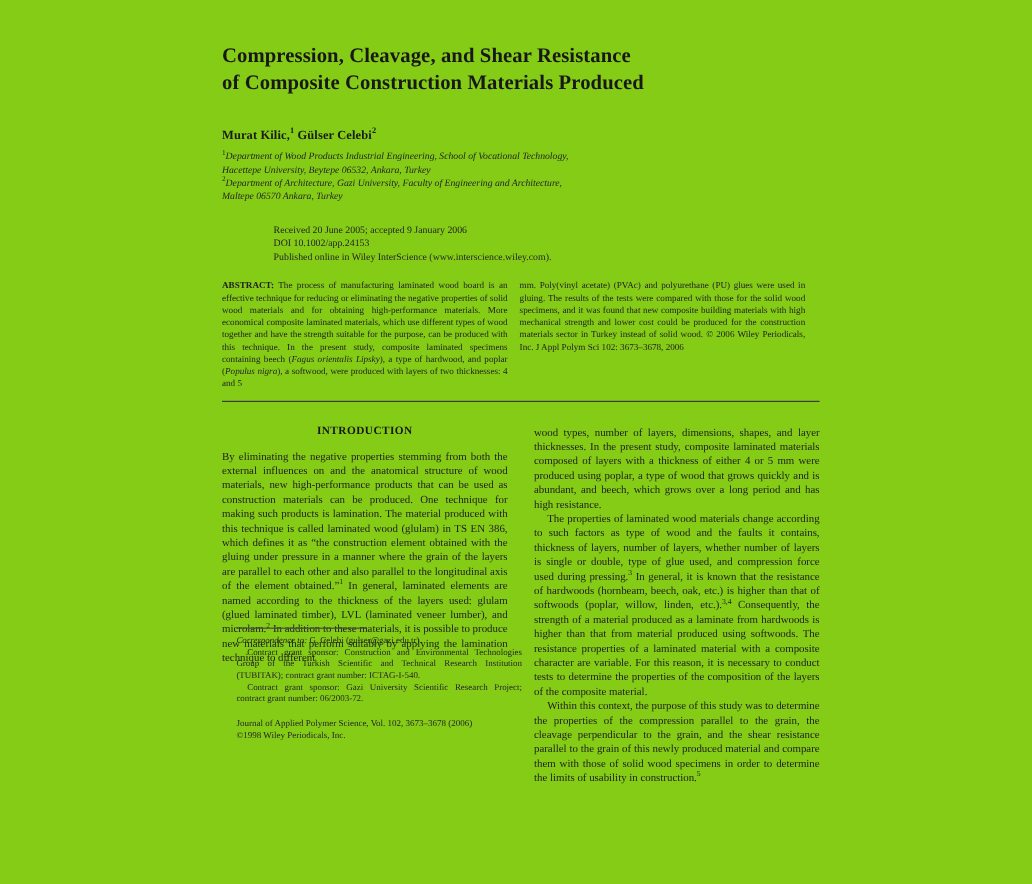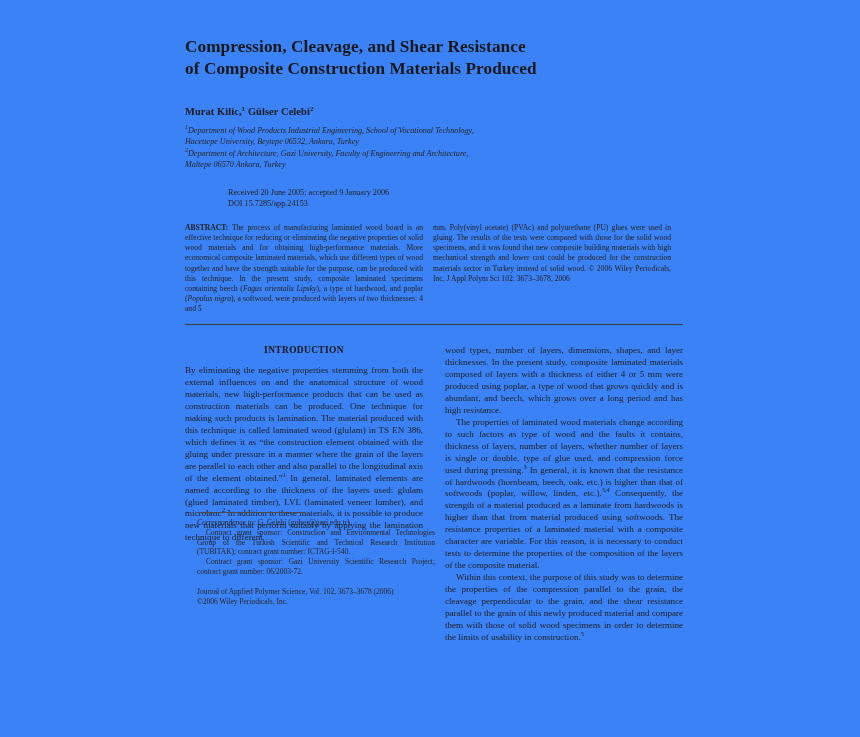--- a/index.html
+++ b/index.html
@@ -11,21 +11,21 @@
     width: 860px;
     height: 737px;
     overflow: hidden;
     font-family: "Liberation Serif", "DejaVu Serif", serif;
     color: #1c1c1c;
   }
   .page {
     position: relative;
     width: 860px;
     height: 737px;
-    background: #3b82f6;
+    background: #84cc16;
     box-sizing: border-box;
   }
   .sheet {
     position: absolute;
     left: 185px;
     top: 0px;
     width: 498px;
     height: 737px;
   }
 
@@ -179,21 +179,22 @@
 
     <div class="affil">
       <span class="aline"><sup>1</sup><span>Department of Wood Products Industrial Engineering, School of Vocational Technology,</span></span>
       <span class="aline">Hacettepe University, Beytepe 06532, Ankara, Turkey</span>
       <span class="aline"><sup>2</sup><span>Department of Architecture, Gazi University, Faculty of Engineering and Architecture,</span></span>
       <span class="aline">Maltepe 06570 Ankara, Turkey</span>
     </div>
 
     <div class="recv">
       <span>Received 20 June 2005; accepted 9 January 2006</span>
-      <span>DOI 15.7285/app.24153</span>
+      <span>DOI 10.1002/app.24153</span>
+      <span>Published online in Wiley InterScience (www.interscience.wiley.com).</span>
     </div>
 
     <div class="abswrap">
       <div class="abscol">
         <p class="abstxt"><b>ABSTRACT:</b><span> The process of manufacturing laminated wood board is an effective technique for reducing or eliminating the negative properties of solid wood materials and for obtaining high-performance materials. More economical composite laminated materials, which use different types of wood together and have the strength suitable for the purpose, can be produced with this technique. In the present study, composite laminated specimens containing beech (</span><i>Fagus orientalis Lipsky</i><span>), a type of hardwood, and poplar (</span><i>Populus nigra</i><span>), a softwood, were produced with layers of two thicknesses: 4 and 5</span></p>
       </div>
       <div class="abscol">
         <p class="abstxt">mm. Poly(vinyl acetate) (PVAc) and polyurethane (PU) glues were used in gluing. The results of the tests were compared with those for the solid wood specimens, and it was found that new composite building materials with high mechanical strength and lower cost could be produced for the construction materials sector in Turkey instead of solid wood. © 2006 Wiley Periodicals, Inc. J Appl Polym Sci 102: 3673–3678, 2006</p>
       </div>
     </div>
@@ -206,21 +207,21 @@
         <h2 class="sechead">INTRODUCTION</h2>
         <p class="para"><span>By eliminating the negative properties stemming from both the external influences on and the anatomical structure of wood materials, new high-performance products that can be used as construction materials can be produced. One technique for making such products is lamination. The material produced with this technique is called laminated wood (glulam) in TS EN 386, which defines it as “the construction element obtained with the gluing under pressure in a manner where the grain of the layers are parallel to each other and also parallel to the longitudinal axis of the element obtained.”</span><sup>1</sup><span> In general, laminated elements are named according to the thickness of the layers used: glulam (glued laminated timber), LVL (laminated veneer lumber), and microlam.</span><sup>2</sup><span> In addition to these materials, it is possible to produce new materials that perform suitably by applying the lamination technique to different</span></p>
 
         <div class="fnblock">
           <hr class="fnrule">
           <p class="footnote"><i>Correspondence to:</i><span> G. Celebi (gulser@gazi.edu.tr).</span></p>
           <p class="footnote">Contract grant sponsor: Construction and Environmental Technologies Group of the Turkish Scientific and Technical Research Institution (TUBITAK); contract grant number: ICTAG-I-540.</p>
           <p class="footnote">Contract grant sponsor: Gazi University Scientific Research Project; contract grant number: 06/2003-72.</p>
           <div class="journal">
             <span>Journal of Applied Polymer Science, Vol. 102, 3673–3678 (2006)</span>
-            <span>©2006 Wiley Periodicals, Inc.</span>
+            <span>©1998 Wiley Periodicals, Inc.</span>
           </div>
         </div>
       </div>
 
       <div class="bodycol">
         <p class="para">wood types, number of layers, dimensions, shapes, and layer thicknesses. In the present study, composite laminated materials composed of layers with a thickness of either 4 or 5 mm were produced using poplar, a type of wood that grows quickly and is abundant, and beech, which grows over a long period and has high resistance.</p>
         <p class="para"><span>The properties of laminated wood materials change according to such factors as type of wood and the faults it contains, thickness of layers, number of layers, whether number of layers is single or double, type of glue used, and compression force used during pressing.</span><sup>3</sup><span> In general, it is known that the resistance of hardwoods (hornbeam, beech, oak, etc.) is higher than that of softwoods (poplar, willow, linden, etc.).</span><sup>3,4</sup><span> Consequently, the strength of a material produced as a laminate from hardwoods is higher than that from material produced using softwoods. The resistance properties of a laminated material with a composite character are variable. For this reason, it is necessary to conduct tests to determine the properties of the composition of the layers of the composite material.</span></p>
         <p class="para"><span>Within this context, the purpose of this study was to determine the properties of the compression parallel to the grain, the cleavage perpendicular to the grain, and the shear resistance parallel to the grain of this newly produced material and compare them with those of solid wood specimens in order to determine the limits of usability in construction.</span><sup>5</sup></p>
       </div>
 

